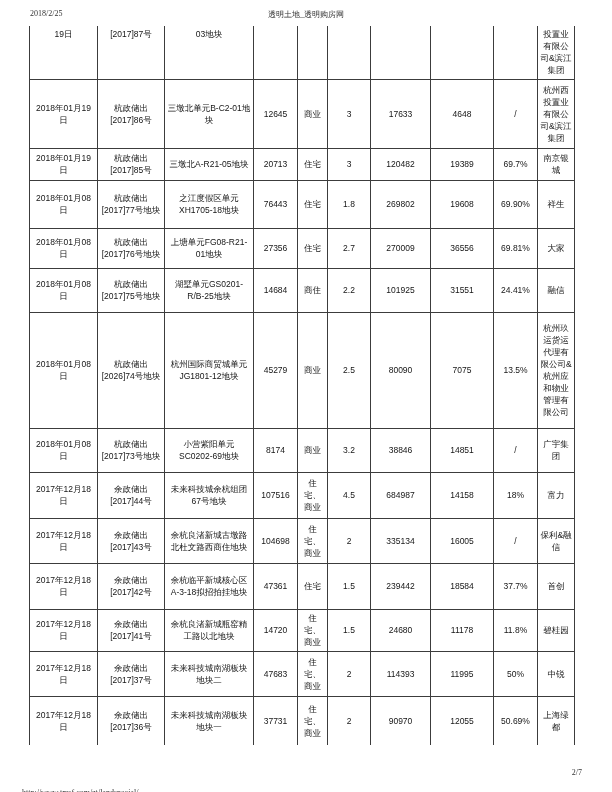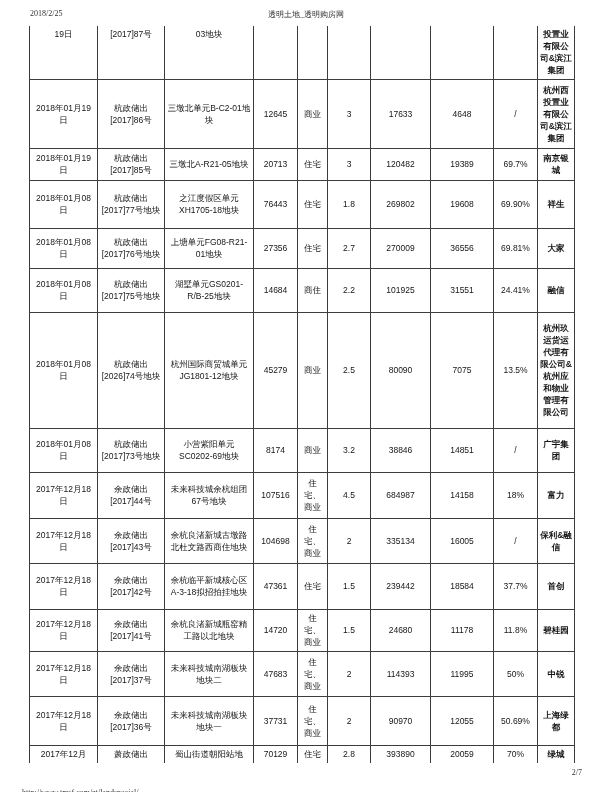--- a/index.html
+++ b/index.html
@@ -38,21 +38,21 @@
     color:#151515;
   }
   
   table.land tr:first-child td{border-top:none;vertical-align:top;padding-top:2px;}
   table.land tr:last-child td{border-bottom:none;}
   td.c-date{padding:0 8px;}
   td.c-doc{padding:0 6px;}
   td.c-plot{padding:0 4px;}
   td.c-num{font-size:7.5px;color:#2a2a2a;letter-spacing:0;}
   td.c-type{padding:1px 4px;}
-  td.c-buyer{padding:1px 3px;font-weight:bold;}
+  td.c-buyer{padding:1px 3px;}
 </style>
 </head>
 <body>
 
 <div class="print-header">
   <span class="hdate">2018/2/25</span>
   <span class="htitle">透明土地_透明购房网</span>
 </div>
 
 <div class="table-clip">
@@ -231,32 +231,20 @@
           <td class="c-doc">余政储出[2017]36号</td>
           <td class="c-plot">未来科技城南湖板块地块一</td>
           <td class="c-num">37731</td>
           <td class="c-type">住宅、商业</td>
           <td class="c-far">2</td>
           <td class="c-num">90970</td>
           <td class="c-num">12055</td>
           <td class="c-prem">50.69%</td>
           <td class="c-buyer">上海绿都</td>
         </tr>
-        <tr style="height: 18px;">
-          <td class="c-date">2017年12月</td>
-          <td class="c-doc">萧政储出</td>
-          <td class="c-plot">蜀山街道朝阳站地</td>
-          <td class="c-num">70129</td>
-          <td class="c-type">住宅</td>
-          <td class="c-far">2.8</td>
-          <td class="c-num">393890</td>
-          <td class="c-num">20059</td>
-          <td class="c-prem">70%</td>
-          <td class="c-buyer">绿城</td>
-        </tr>
       </tbody>
   </table>
 </div>
 
 <div class="print-footer">
   <span class="furl">http://www.tmsf.com/zt/landspecial/</span>
   <span class="fpage">2/7</span>
 </div>
 
 </body></html>

